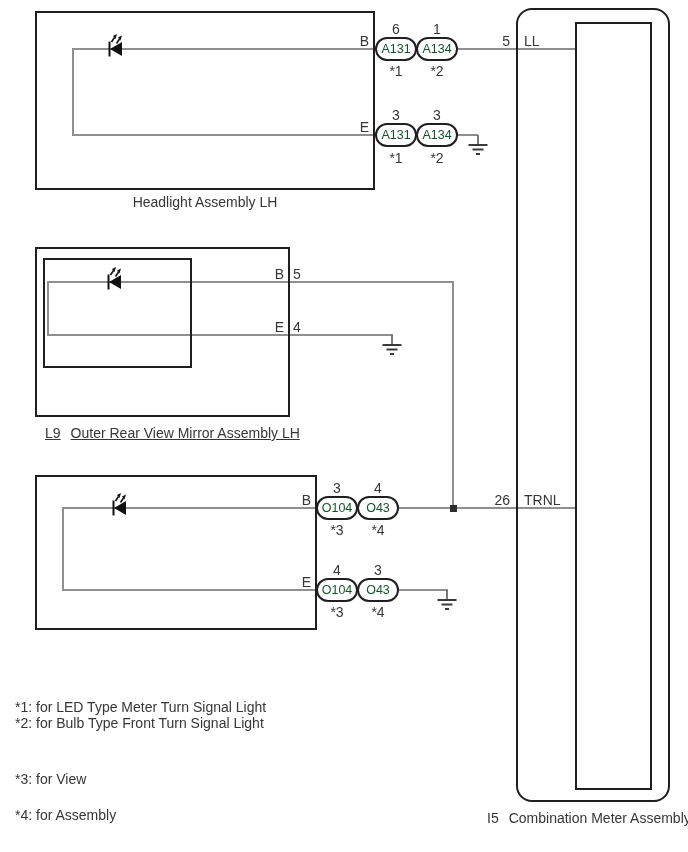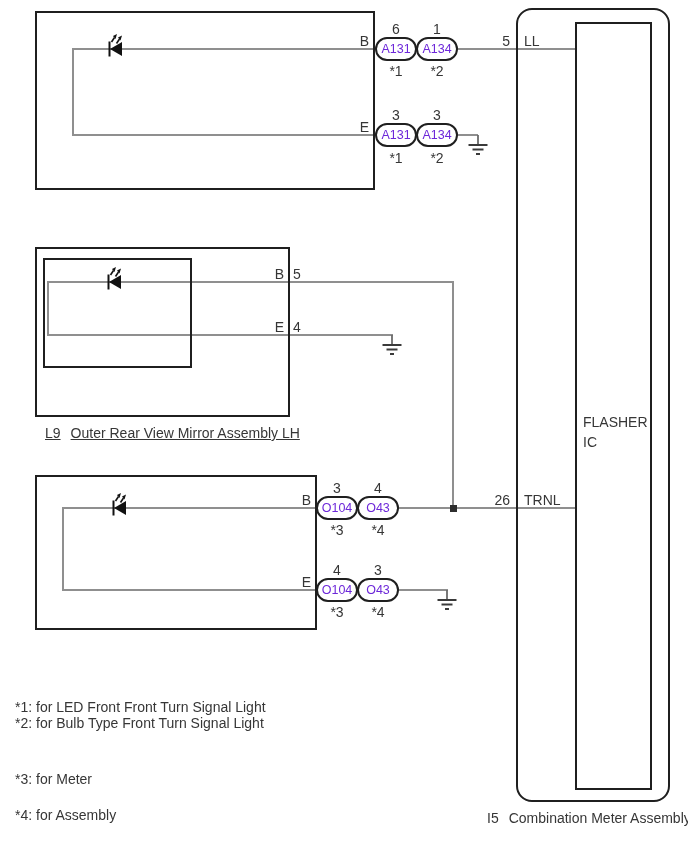--- a/index.html
+++ b/index.html
@@ -4,21 +4,21 @@
 <style>
   html,body{margin:0;padding:0;background:#fff;}
   .canvas{position:relative;width:688px;height:852px;background:#fff;
           font-family:"Liberation Sans",sans-serif;overflow:hidden;}
   .box{position:absolute;border:2px solid #1f1f1f;box-sizing:border-box;background:transparent;}
   .wire{position:absolute;background:#8f8f8f;}
   .lbl{position:absolute;font-size:14px;color:#363636;white-space:nowrap;line-height:1.15;}
   .ctr{text-align:center;}
   .rt{text-align:right;}
   .oval{position:absolute;width:42px;height:24px;border:2px solid #1f1f1f;border-radius:13px;
-        background:#fff;box-sizing:border-box;font-size:12.5px;color:#6d28d9;
+        background:#fff;box-sizing:border-box;font-size:12.5px;color:#14532d;
         text-align:center;line-height:20px;}
   .dot{position:absolute;width:7px;height:7px;background:#2e2e2e;}
   .icon{position:absolute;}
   .sp{margin-left:10px;}
 </style>
 </head>
 <body>
 
 <div class="canvas">
 
@@ -97,20 +97,21 @@
   <div class="lbl ctr" style="left:416px;top:63px;width:42px;">*2</div>
 
   <div class="lbl rt" style="left:339px;top:119px;width:30px;">E</div>
   <div class="lbl ctr" style="left:375px;top:107px;width:42px;">3</div>
   <div class="lbl ctr" style="left:416px;top:107px;width:42px;">3</div>
   <div class="oval" style="left:375px;top:123px;">A131</div>
   <div class="oval" style="left:416px;top:123px;">A134</div>
   <div class="lbl ctr" style="left:375px;top:150px;width:42px;">*1</div>
   <div class="lbl ctr" style="left:416px;top:150px;width:42px;">*2</div>
 
+  <div class="lbl ctr" style="left:35px;top:194px;width:340px;">Headlight Assembly LH</div>
 
   <div class="lbl rt" style="left:254px;top:266px;width:30px;">B</div>
   <div class="lbl" style="left:293px;top:266px;">5</div>
   <div class="lbl rt" style="left:254px;top:319px;width:30px;">E</div>
   <div class="lbl" style="left:293px;top:319px;">4</div>
 
   <div class="lbl" style="left:45px;top:425px;text-decoration:underline;">
     <span>L9</span><span class="sp">Outer Rear View Mirror Assembly LH</span>
   </div>
 
@@ -129,27 +130,23 @@
   <div class="oval" style="left:357px;top:578px;">O43</div>
   <div class="lbl ctr" style="left:316px;top:604px;width:42px;">*3</div>
   <div class="lbl ctr" style="left:357px;top:604px;width:42px;">*4</div>
 
 
   <div class="lbl rt" style="left:478px;top:33px;width:32px;">5</div>
   <div class="lbl" style="left:524px;top:33px;">LL</div>
   <div class="lbl rt" style="left:478px;top:492px;width:32px;">26</div>
   <div class="lbl" style="left:524px;top:492px;">TRNL</div>
 
-  <div class="lbl" style="left:583px;top:412px;line-height:20px;">
-    <div>FLASHER</div>
-    <div>IC</div>
-  </div>
 
   <div class="lbl" style="left:487px;top:810px;">
     <span>I5</span><span class="sp">Combination Meter Assembly</span>
   </div>
 
-  <div class="lbl" style="left:15px;top:699px;">*1: for LED Front Front Turn Signal Light</div>
+  <div class="lbl" style="left:15px;top:699px;">*1: for LED Type Meter Turn Signal Light</div>
   <div class="lbl" style="left:15px;top:715px;">*2: for Bulb Type Front Turn Signal Light</div>
-  <div class="lbl" style="left:15px;top:771px;">*3: for Meter</div>
+  <div class="lbl" style="left:15px;top:771px;">*3: for View</div>
   <div class="lbl" style="left:15px;top:807px;">*4: for Assembly</div>
 
 </div>
 
 </body></html>

